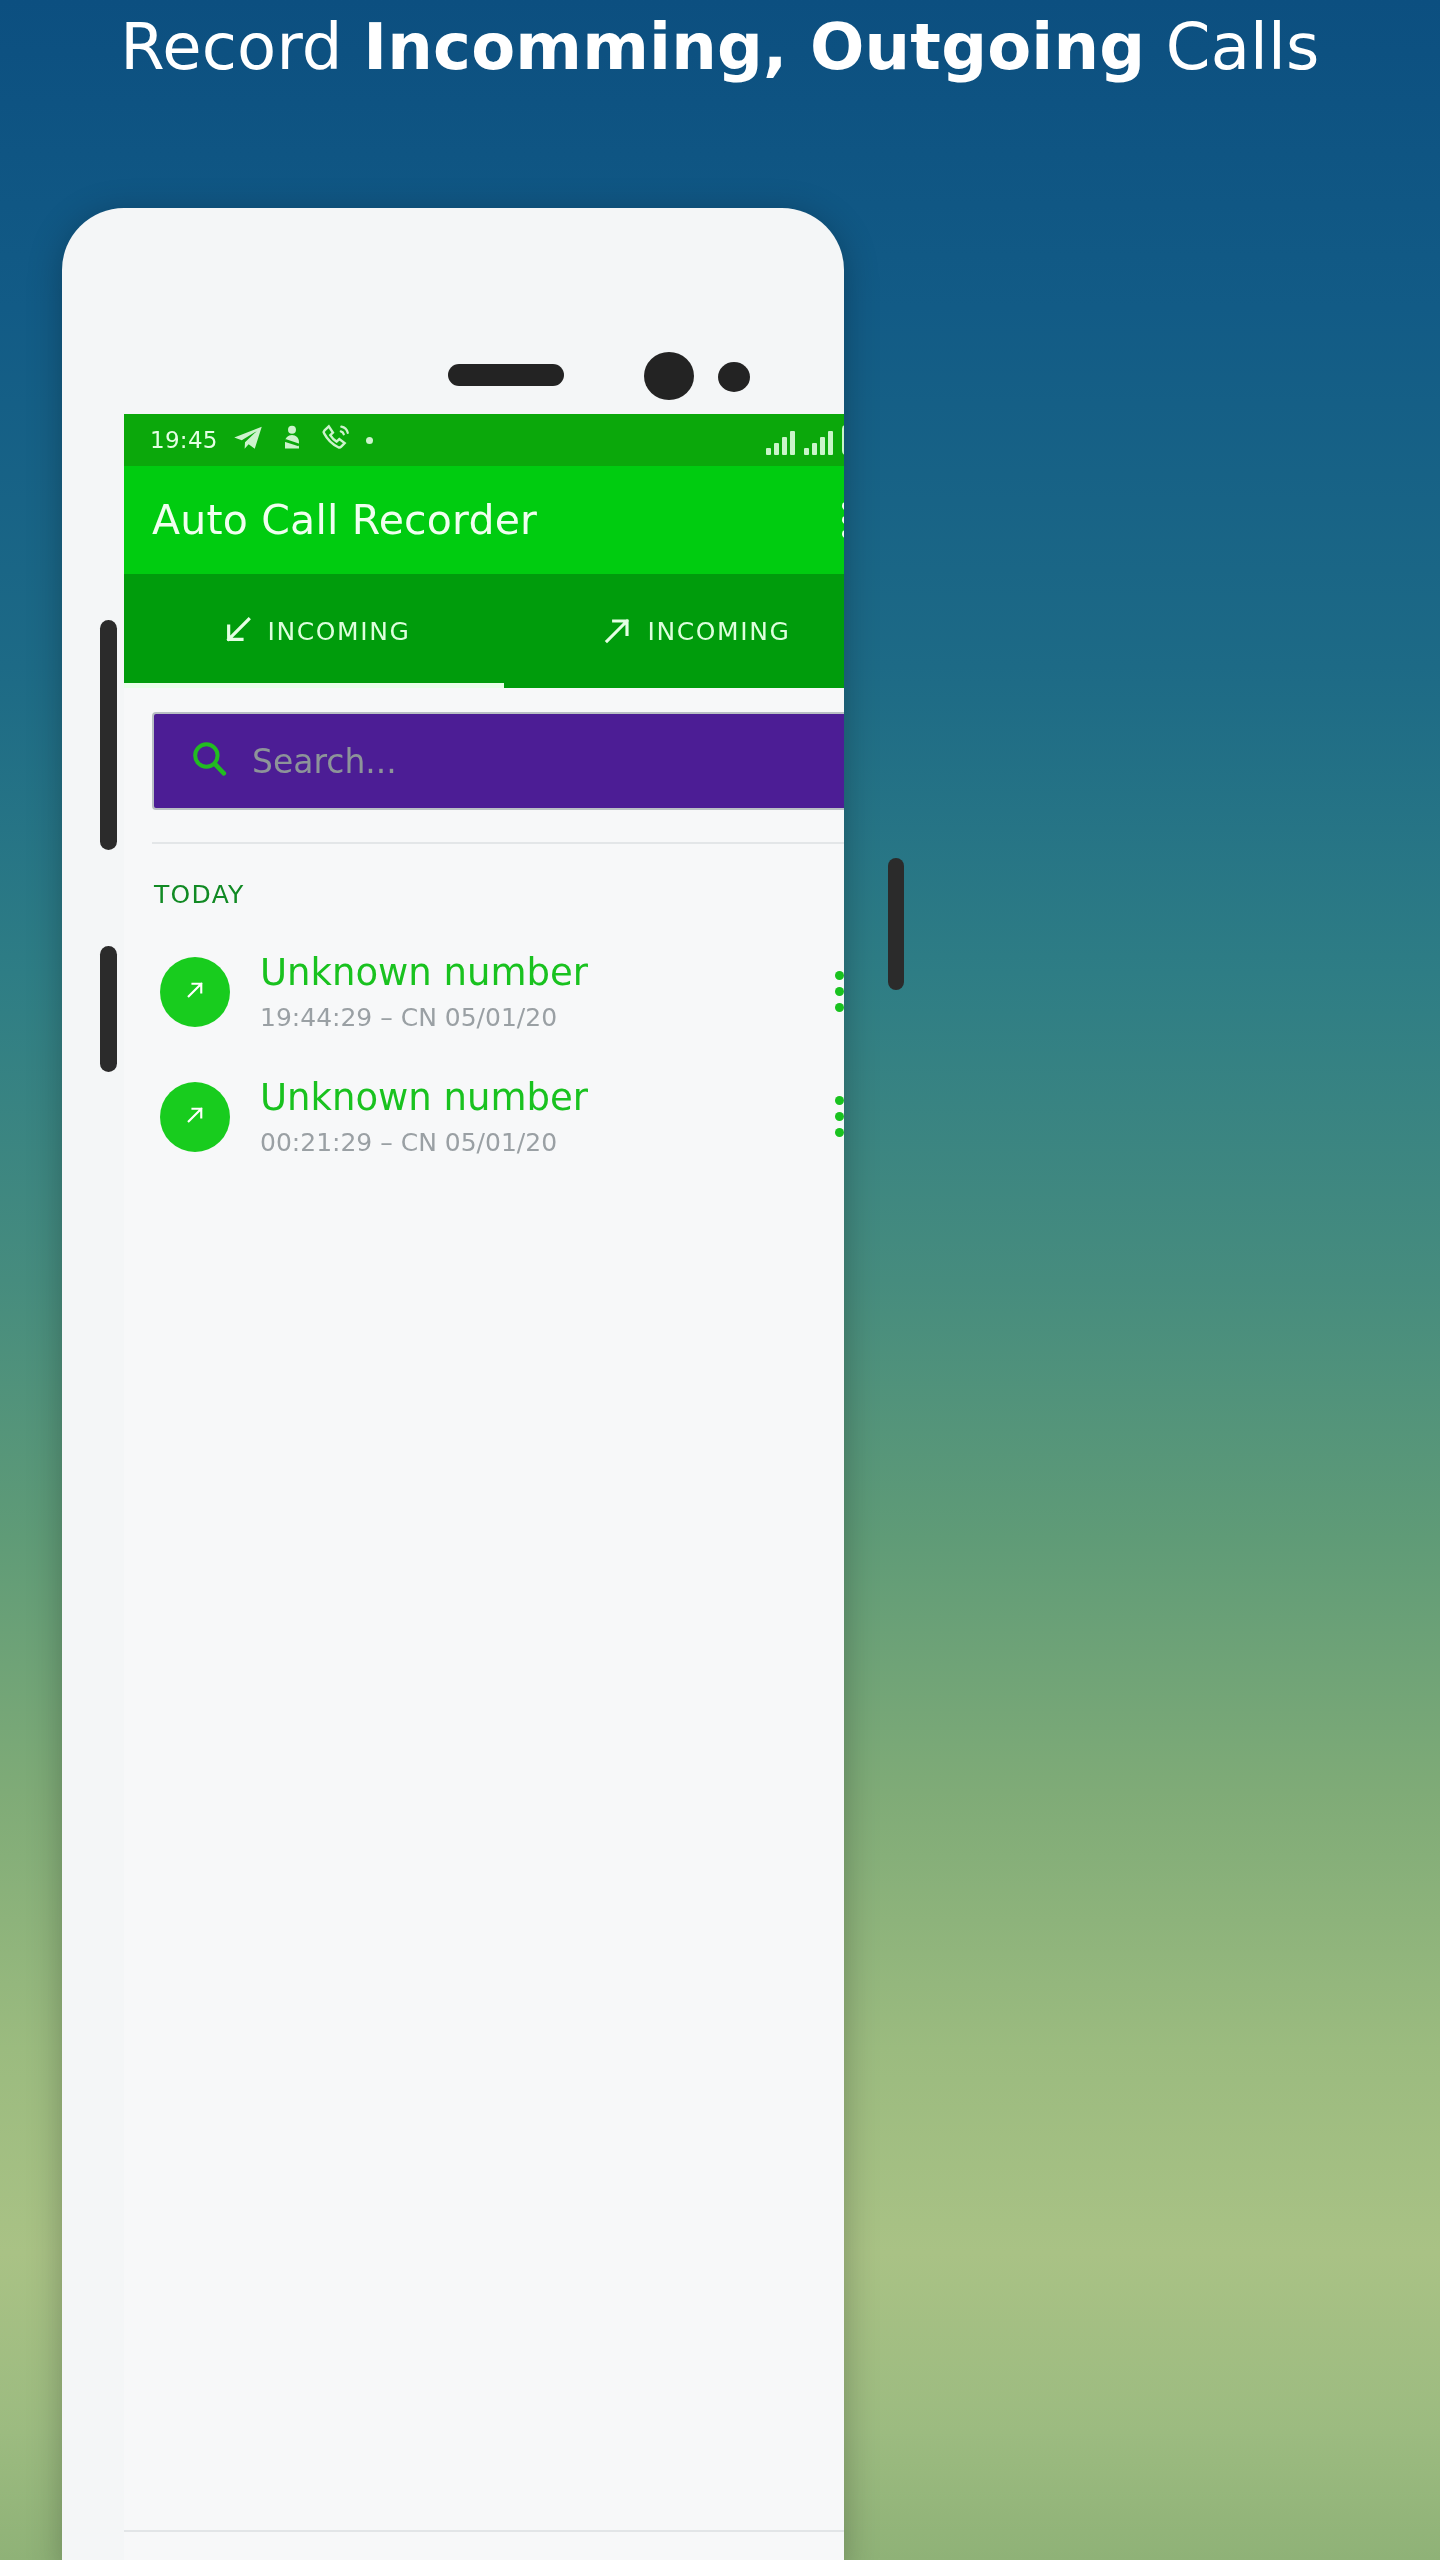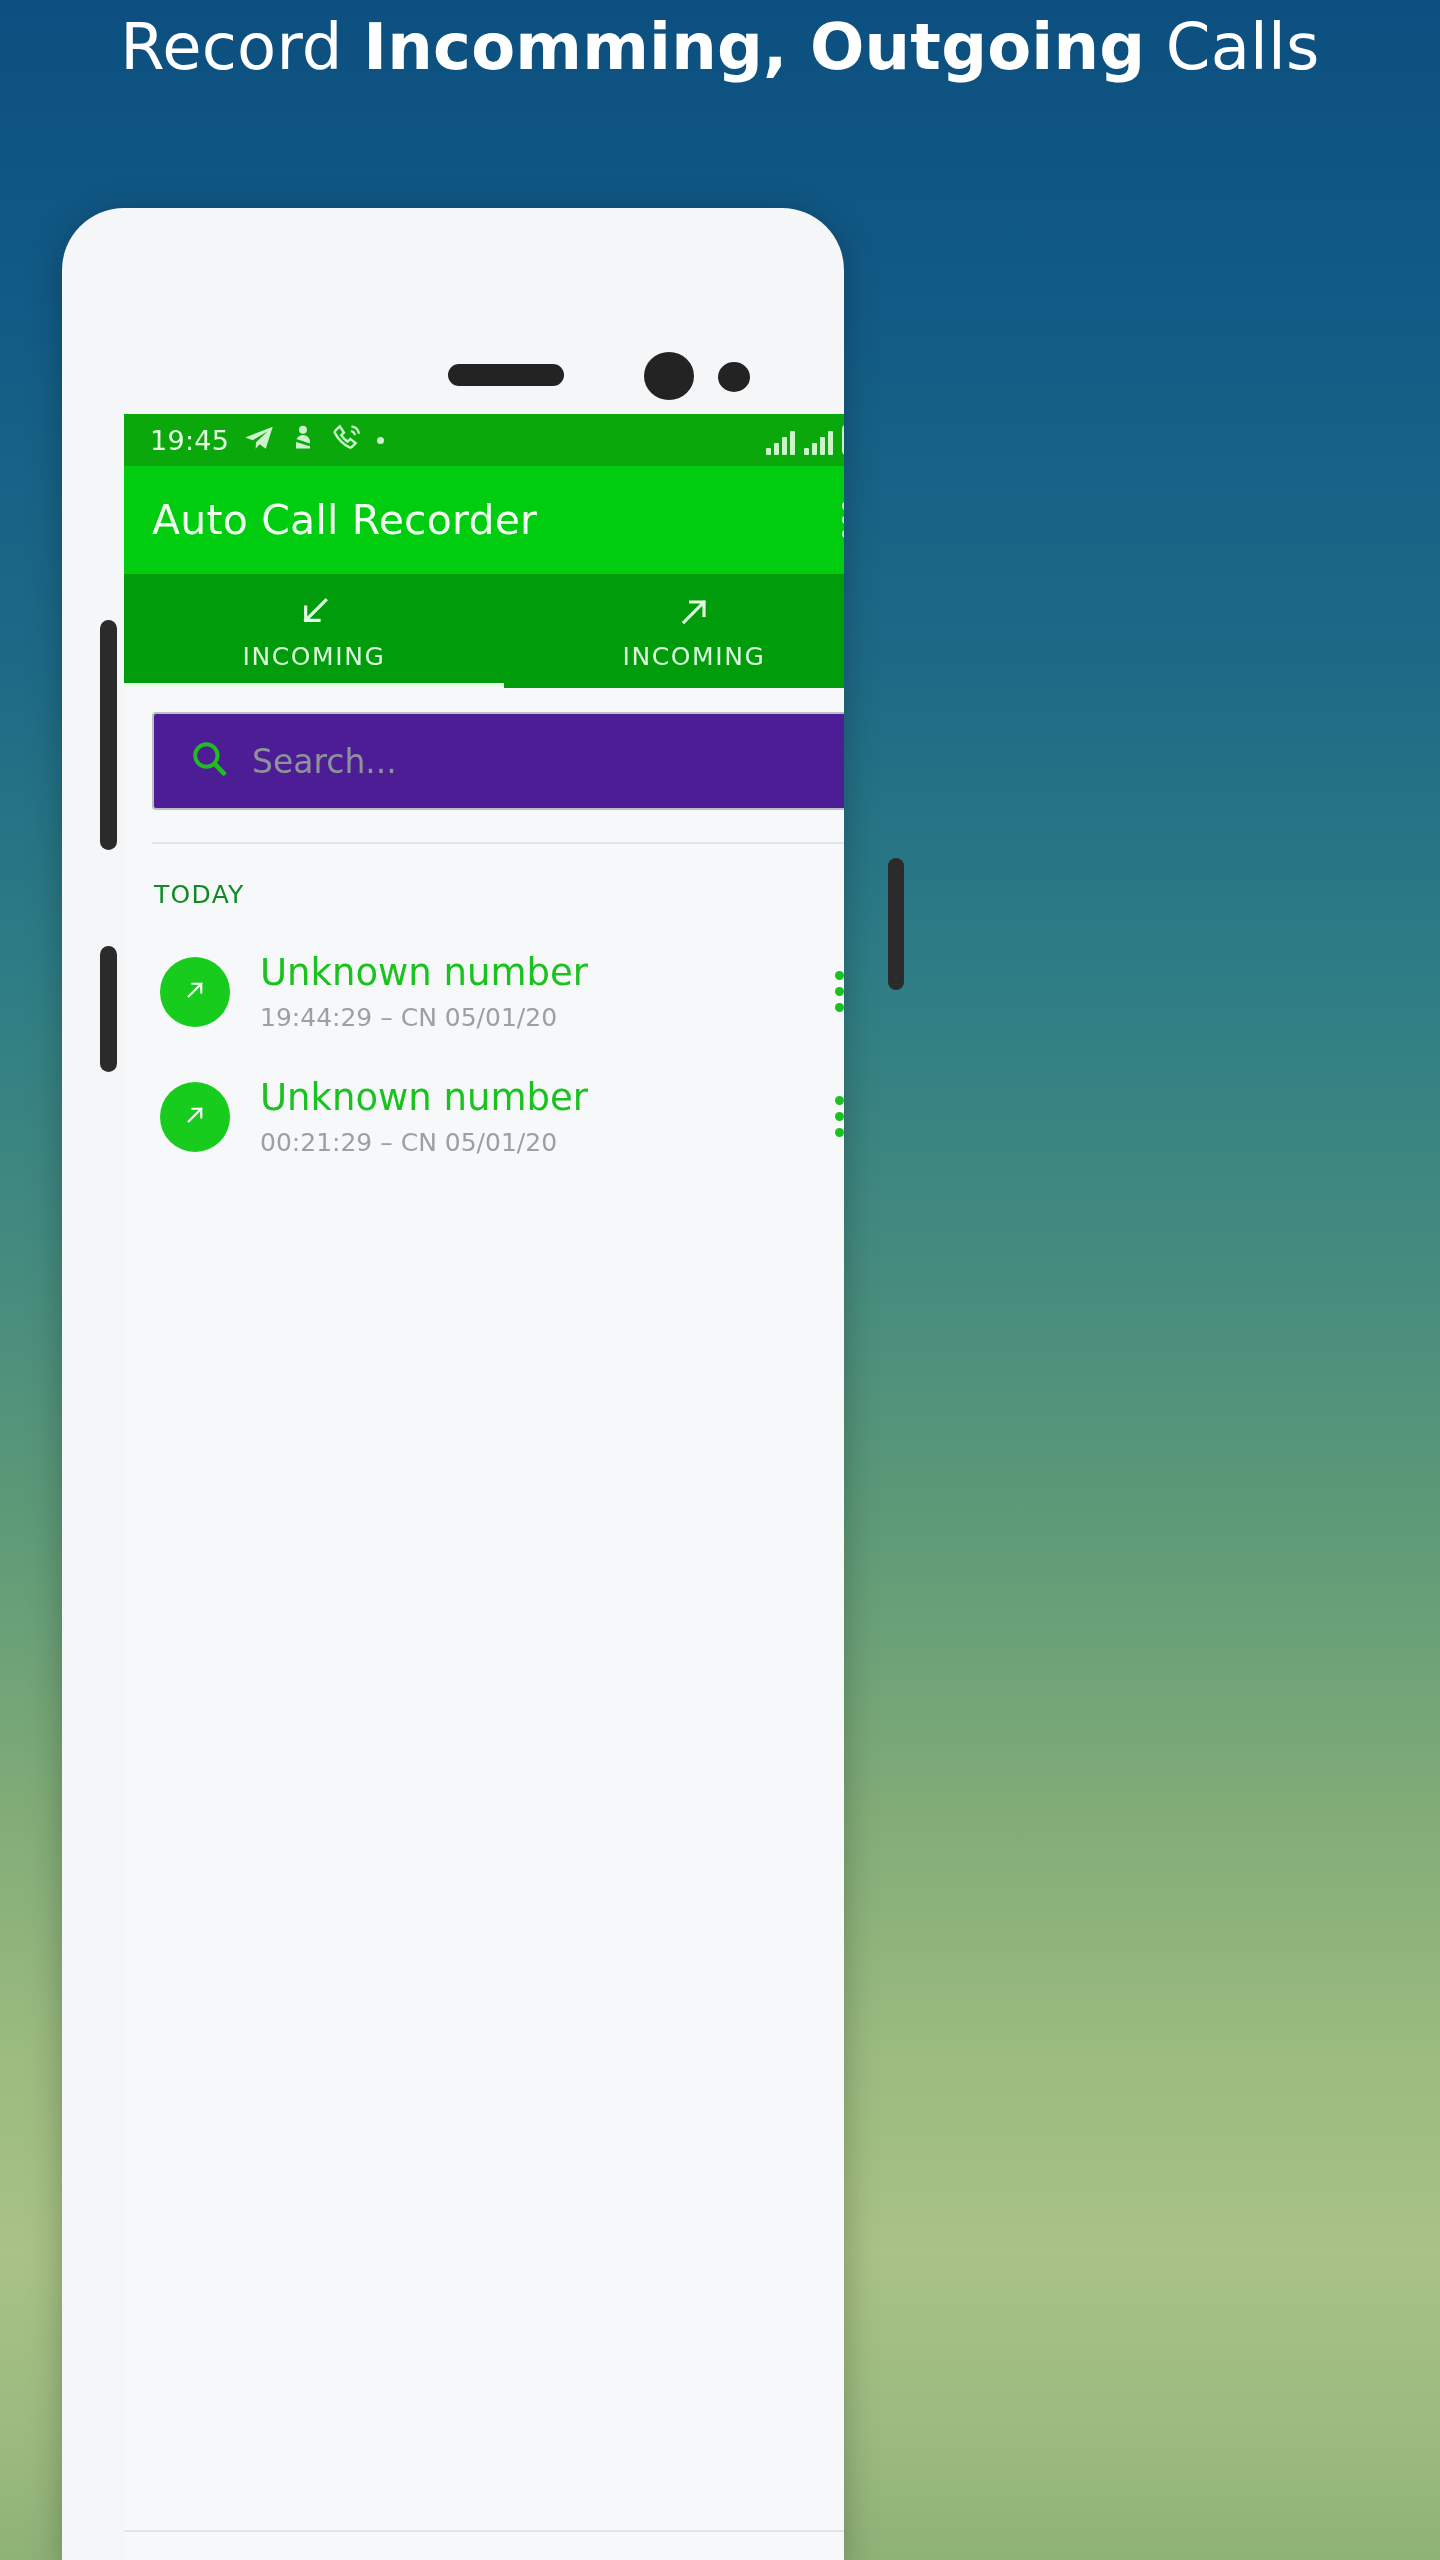--- a/index.html
+++ b/index.html
@@ -90,21 +90,21 @@
   
   .statusbar {
     position:relative;
     height:52px;
     background:#0ba80b;
     display:flex; align-items:center;
     padding:0 20px 0 26px;
   }
   .sb-left { display:flex; align-items:center; gap:13px; }
   .sb-time {
-    color:#e4ffe4; font-size:27px; font-weight:500;
+    color:#e4ffe4; font-size:23px; font-weight:500;
     letter-spacing:0.3px;
   }
   .sb-right { margin-left:auto; display:flex; align-items:flex-end; gap:9px; }
   .sig { display:flex; align-items:flex-end; gap:3px; height:24px; }
   .sig i { display:block; width:5px; background:#c9f5c9; border-radius:1px; }
   .sig i:nth-child(1){height:7px;}
   .sig i:nth-child(2){height:12px;}
   .sig i:nth-child(3){height:18px;}
   .sig i:nth-child(4){height:24px;}
   .batt {
@@ -127,21 +127,21 @@
   .app-title {
     color:#f0fff0; font-size:41px; font-weight:400;
     letter-spacing:0.2px;
   }
   .kebab { margin-left:auto; display:flex; flex-direction:column; gap:6px; padding:8px; cursor:pointer;}
   .kebab span { width:8px; height:8px; border-radius:50%; background:#f2fff2; display:block;}
 
   
   .tabs { display:flex; background:#009c0c; height:114px; position:relative; }
   .tab {
-    flex:1; display:flex; flex-direction:column;
+    flex:1; display:flex; 
     align-items:center; justify-content:center; gap:10px;
     cursor:pointer;
   }
   .tab-icon { width:40px; height:40px; position:relative; }
   .tab-icon svg { display:block; }
   .tab-label {
     color:#ddffdd; font-size:25px; letter-spacing:1.6px;
   }
   .tab-indicator {
     position:absolute; bottom:0; left:0; width:50%; height:5px;

